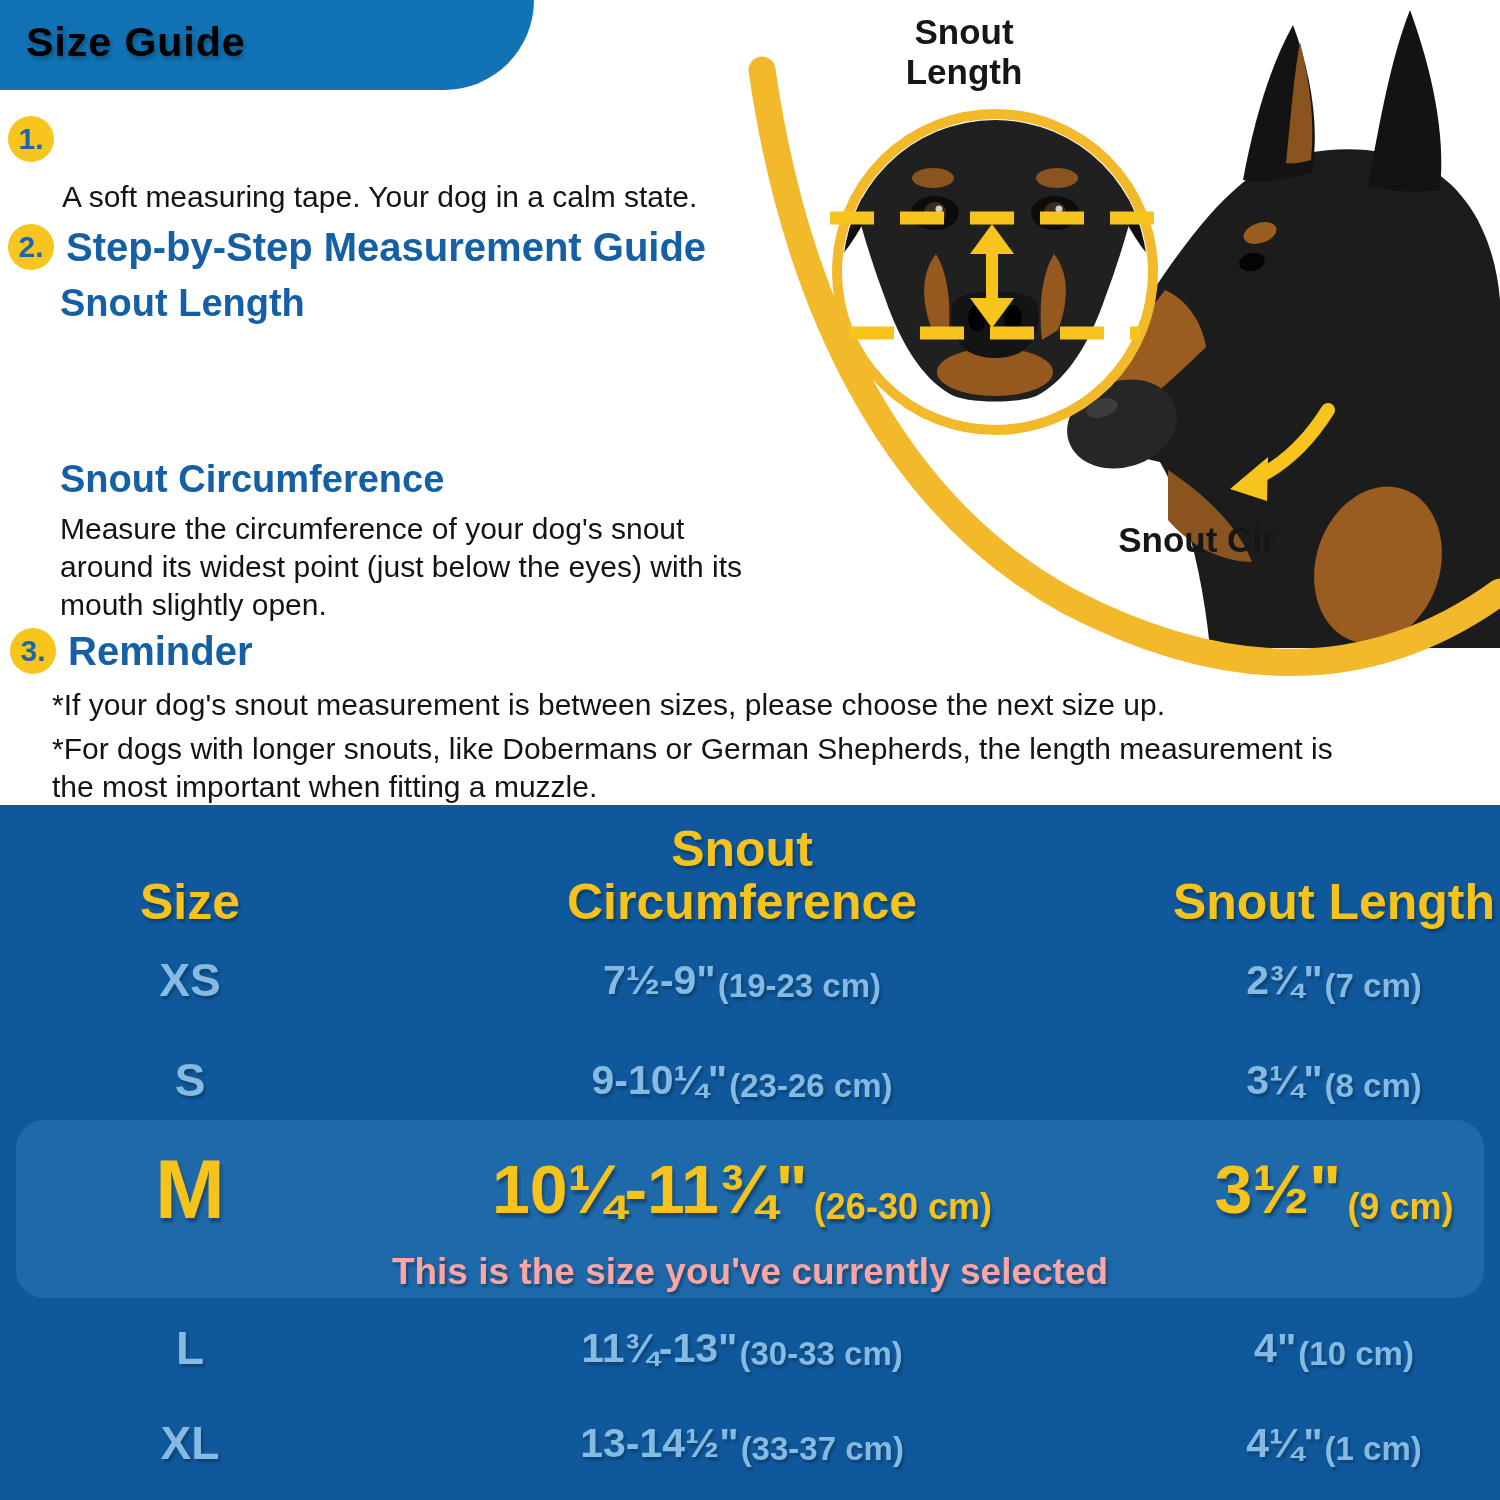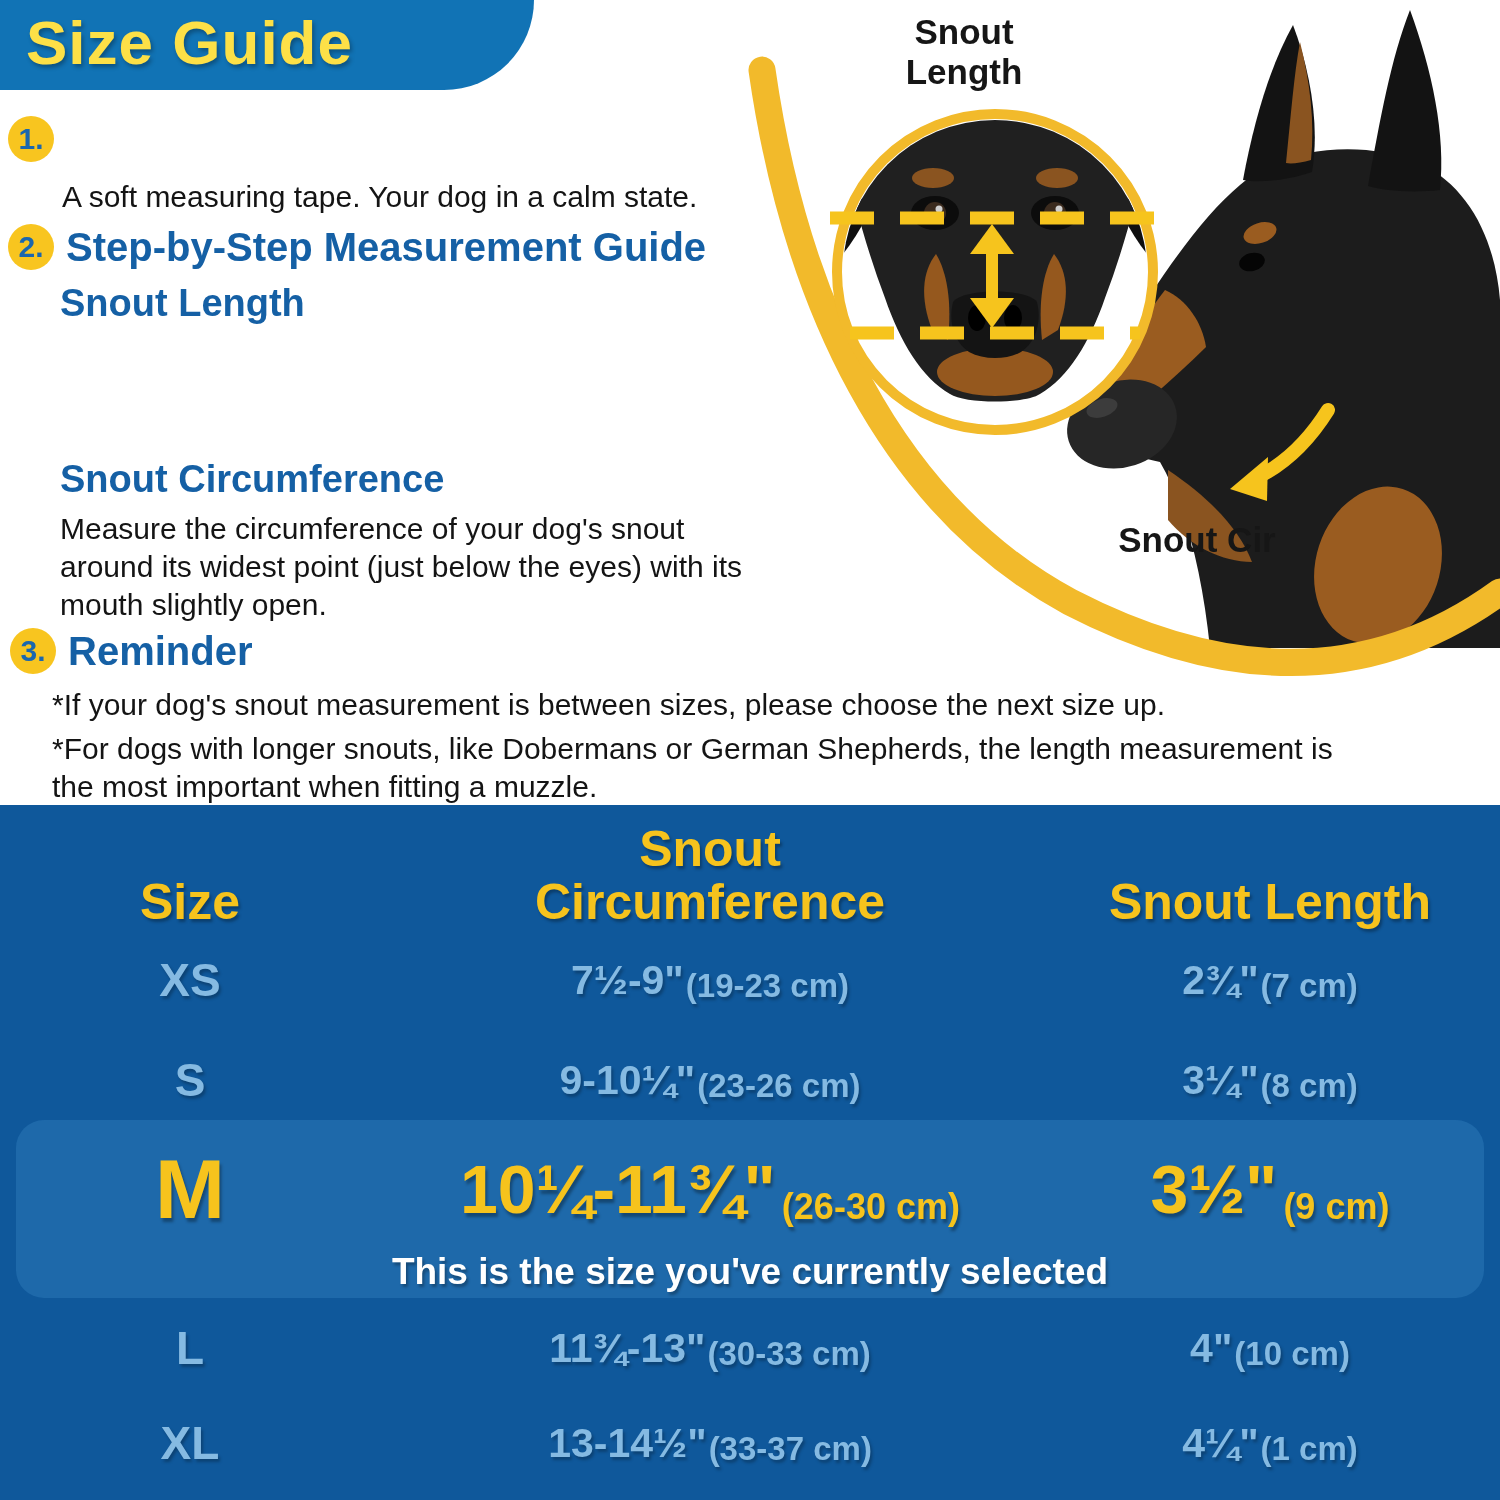--- a/index.html
+++ b/index.html
@@ -8,21 +8,21 @@
     font-family:"Liberation Sans", sans-serif; overflow:hidden; color:#141414;
   }
 
   
   .banner {
     position:absolute; left:0; top:0; width:534px; height:90px;
     background:#1173b5; border-radius:0 0 95px 0;
     display:flex; align-items:center; z-index:5;
   }
   .banner .title {
-    margin:0 0 6px 26px; font-size:62px; font-weight:bold; color:#fde047;
+    margin:0 0 6px 26px; font-size:41px; font-weight:bold; color:#000000;
     letter-spacing:1px; text-shadow:2px 3px 4px rgba(0,0,0,0.30);
   }
 
   
   .sec-heading { position:absolute; display:flex; align-items:center; gap:12px; z-index:4; }
   .badge {
     flex:0 0 auto; width:46px; height:46px; border-radius:50%;
     background:#f8c51f; color:#1b67ae; font-weight:bold; font-size:30px;
     display:flex; align-items:center; justify-content:center;
   }
@@ -40,21 +40,21 @@
   .snout-cir-label { left:372px; top:520px; width:170px; }
 
   
   .size-table {
     position:absolute; left:0; top:805px; width:1500px; height:695px;
     background:#0f589b; z-index:6;
   }
   .trow {
     position:absolute; left:0; width:1480px;
     display:grid; grid-template-columns:380px 660px 460px;
-    align-items:center; text-align:center;
+    align-items:center; text-align:center;gap:32px;
   }
   .header-row { top:18px; height:110px; align-items:end; }
   .header-cell {
     color:#f6c31d; font-weight:bold; font-size:50px; line-height:1.06;
     text-shadow:2px 3px 3px rgba(0,0,0,0.30); padding-bottom:4px;
   }
   .header-cell.circ { width:440px; justify-self:center; }
   .size-label {
     color:#85bae2; font-weight:bold; font-size:46px;
     text-shadow:2px 3px 3px rgba(0,0,0,0.25);
@@ -72,21 +72,21 @@
   .highlight-box {
     position:absolute; left:16px; top:315px; width:1468px; height:178px;
     background:#1e69aa; border-radius:28px;
   }
   .row-m { top:328px; height:112px; }
   .row-m .size-label { color:#f6c31d; font-size:84px; text-shadow:2px 4px 3px rgba(0,0,0,0.32); }
   .row-m .val { color:#f6c31d; font-size:68px; text-shadow:2px 4px 3px rgba(0,0,0,0.32); }
   .row-m .val .sub { font-size:36px; top:6px; margin-left:6px; }
   .selected-note {
     position:absolute; left:0; top:446px; width:1500px; text-align:center;
-    color:#ffffff; font-weight:bold; font-size:37px;
+    color:#fca5a5; font-weight:bold; font-size:37px;
     text-shadow:2px 3px 3px rgba(0,0,0,0.30);
   }
 </style>
 </head>
 <body>
 
 <div class="page">
 
   <div class="illustration">
     <svg width="760" height="690" viewBox="0 0 760 690">

